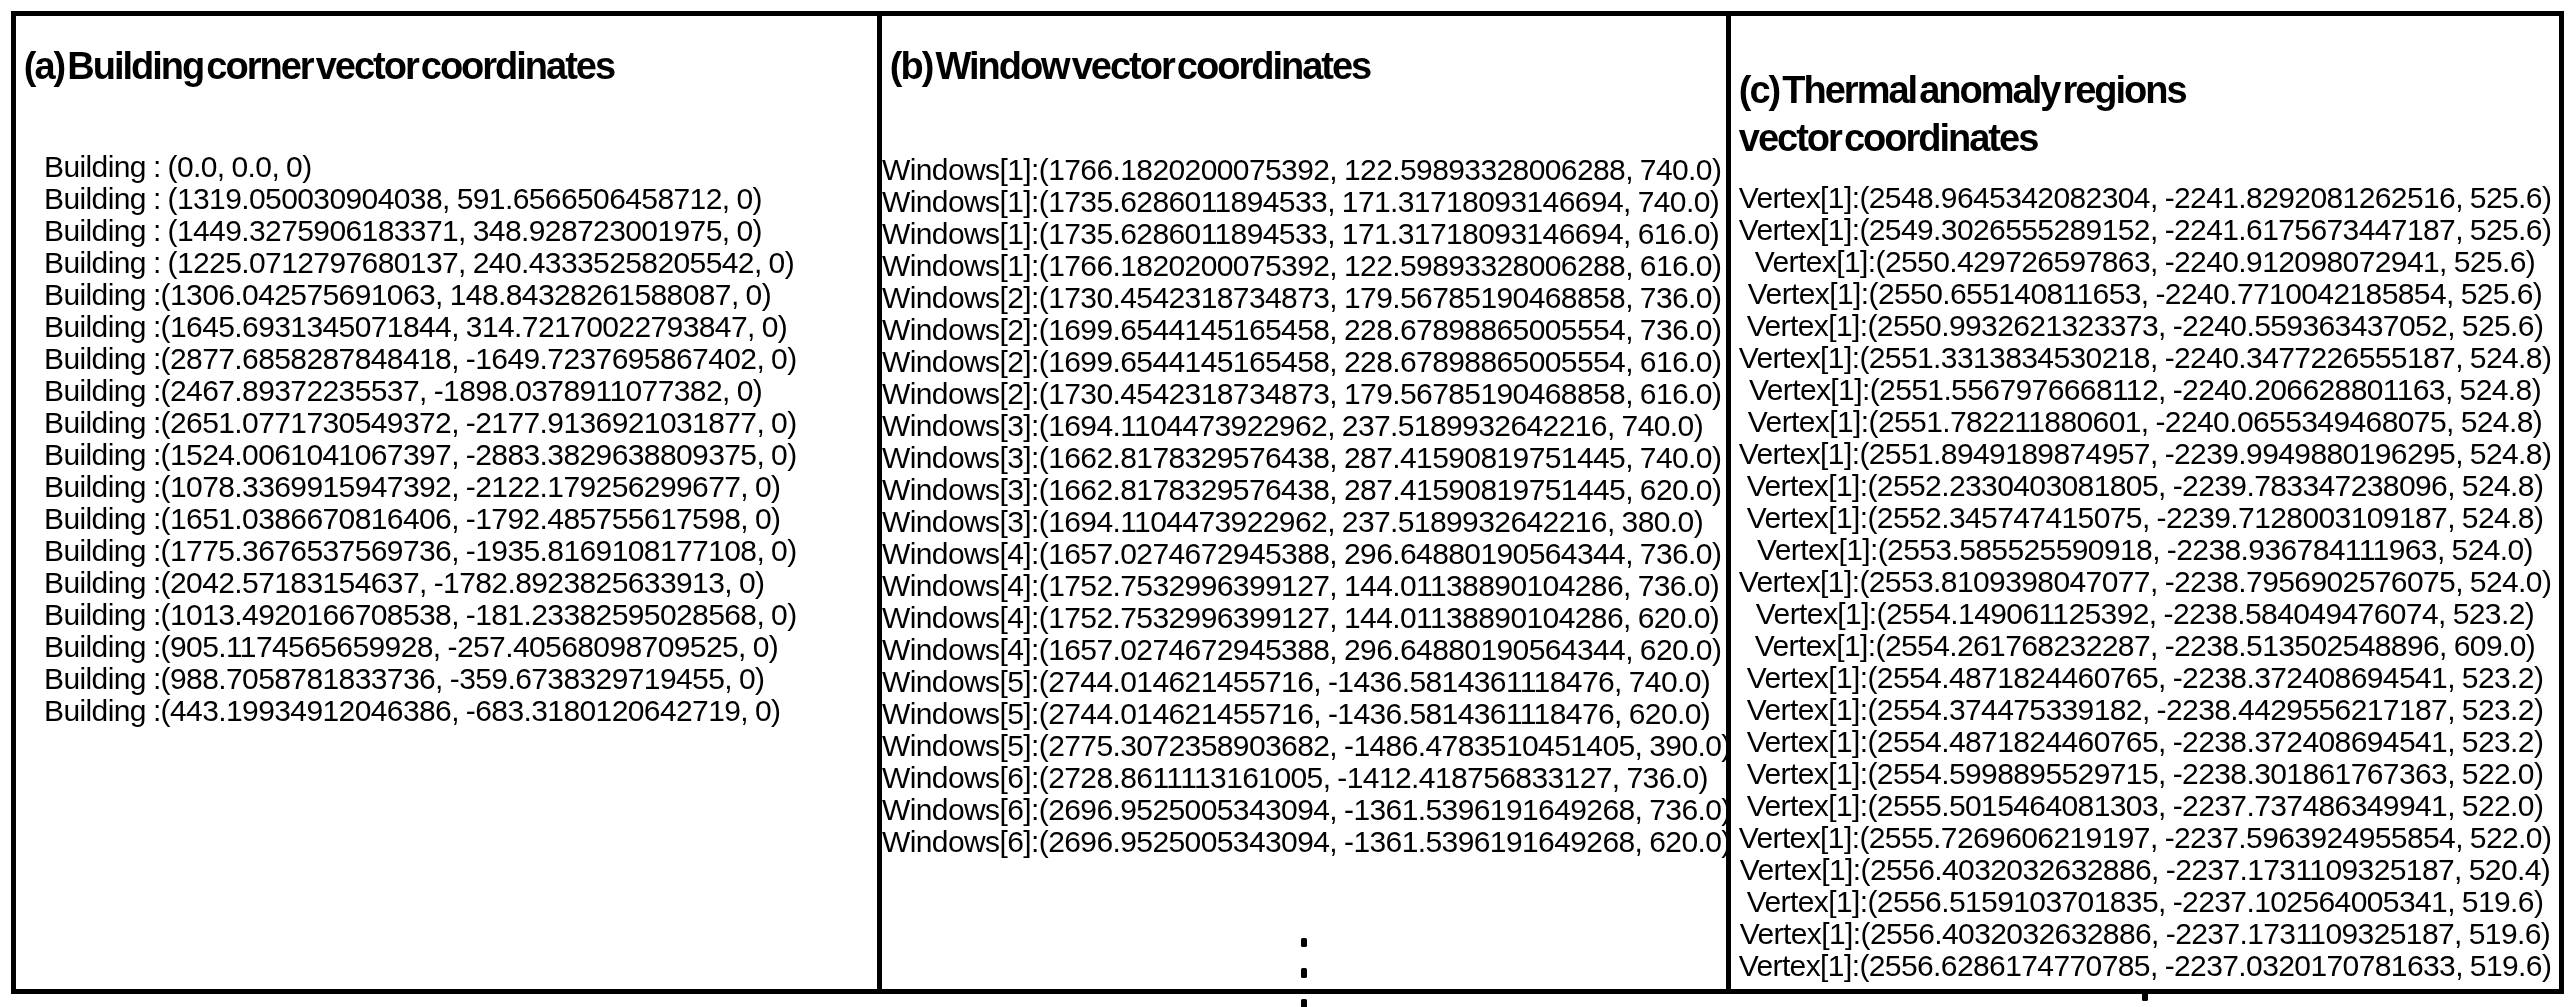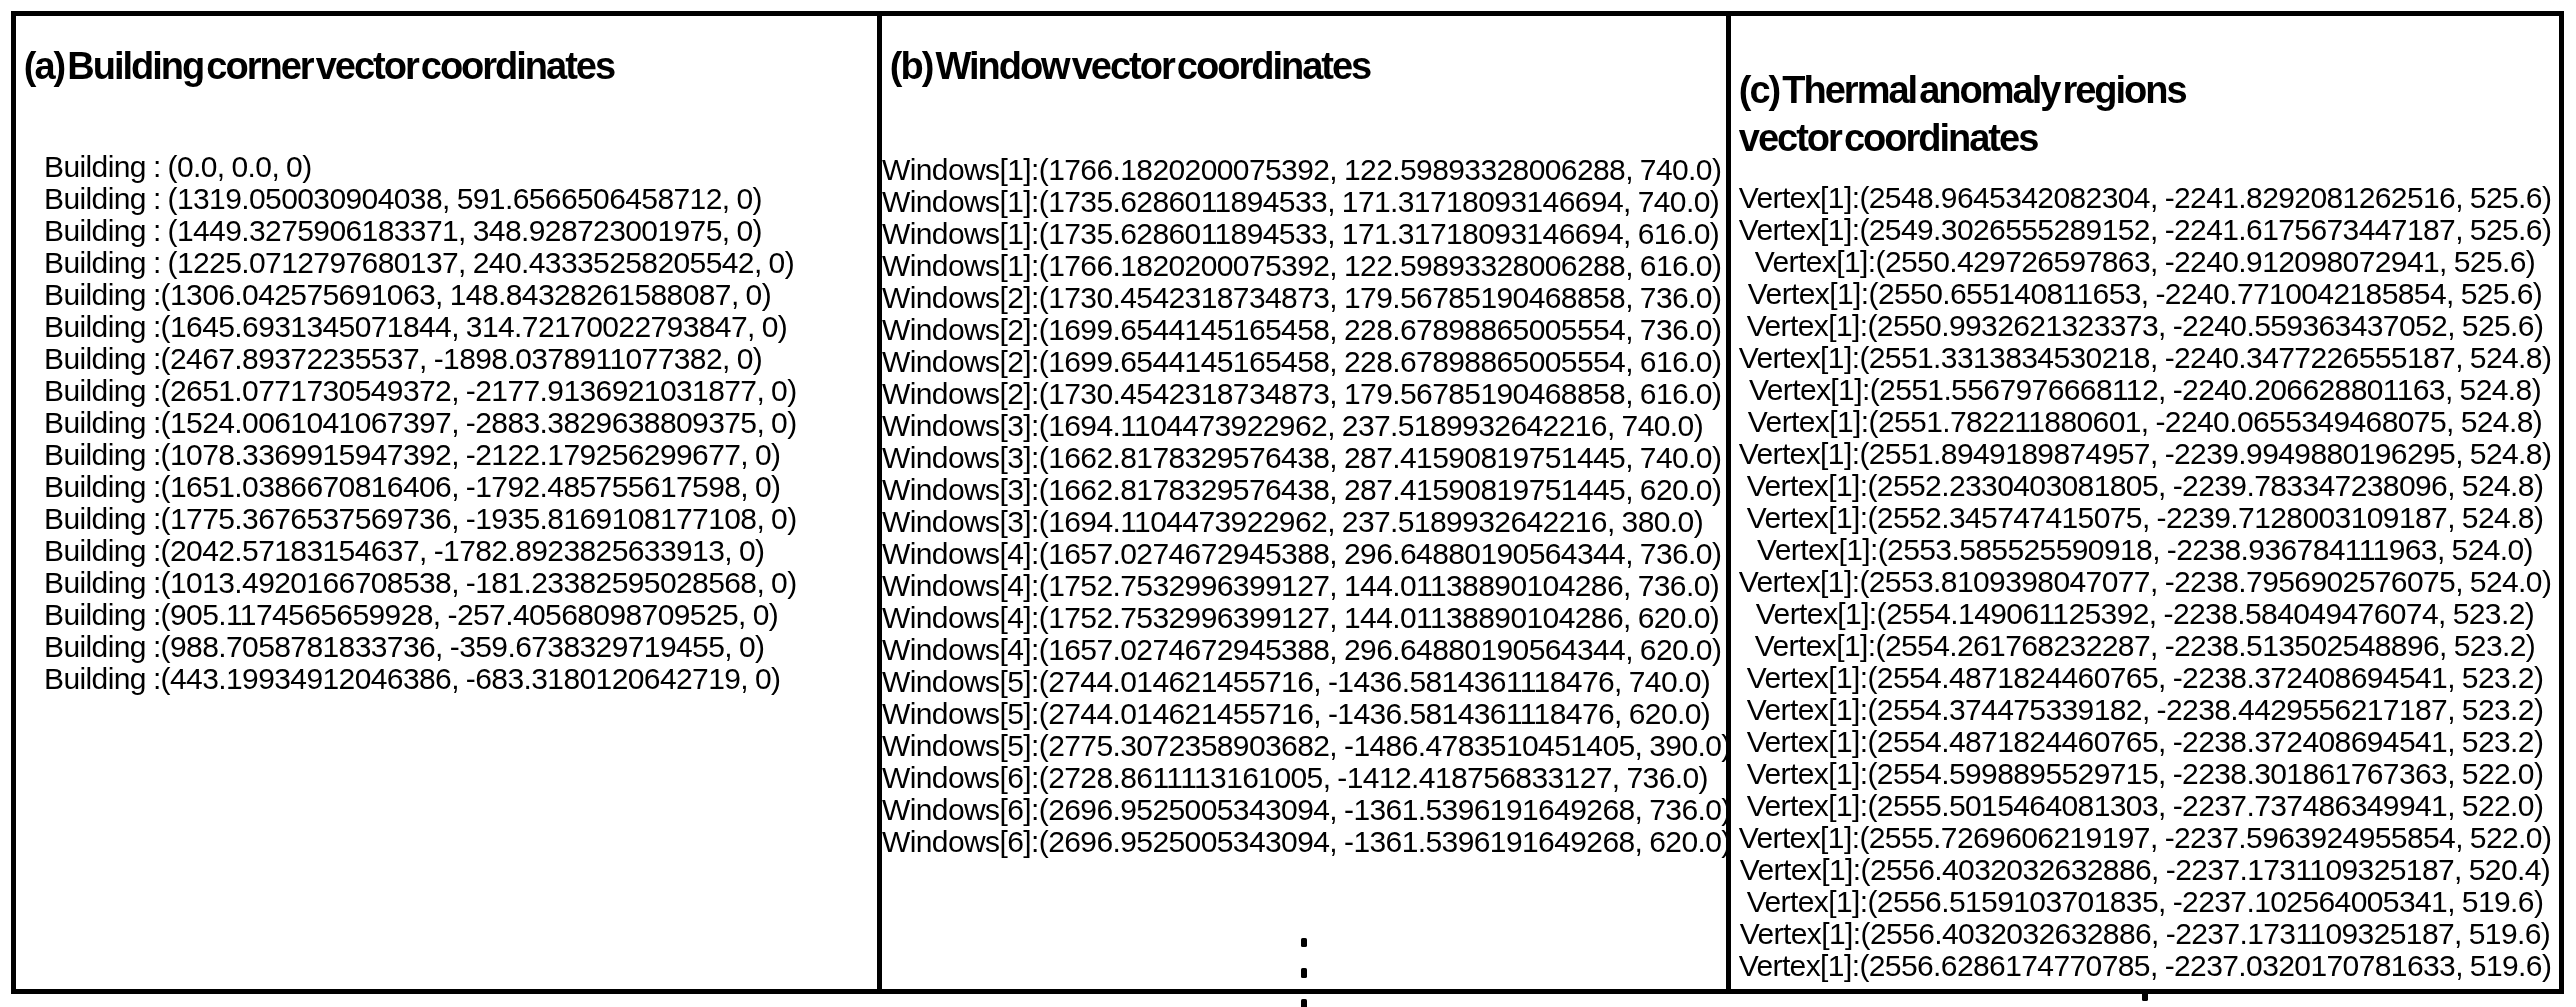--- a/index.html
+++ b/index.html
@@ -88,20 +88,21 @@
 
     <section class="panel panel-a">
       <h2 class="panel-title">(a) Building corner vector coordinates</h2>
       <div class="lines">
           <div class="line">Building : (0.0, 0.0, 0)</div>
           <div class="line">Building : (1319.050030904038, 591.6566506458712, 0)</div>
           <div class="line">Building : (1449.3275906183371, 348.928723001975, 0)</div>
           <div class="line">Building : (1225.0712797680137, 240.43335258205542, 0)</div>
           <div class="line">Building :(1306.042575691063, 148.84328261588087, 0)</div>
           <div class="line">Building :(1645.6931345071844, 314.72170022793847, 0)</div>
+          <div class="line">Building :(2877.6858287848418, -1649.7237695867402, 0)</div>
           <div class="line">Building :(2467.89372235537, -1898.0378911077382, 0)</div>
           <div class="line">Building :(2651.0771730549372, -2177.9136921031877, 0)</div>
           <div class="line">Building :(1524.0061041067397, -2883.3829638809375, 0)</div>
           <div class="line">Building :(1078.3369915947392, -2122.179256299677, 0)</div>
           <div class="line">Building :(1651.0386670816406, -1792.485755617598, 0)</div>
           <div class="line">Building :(1775.3676537569736, -1935.8169108177108, 0)</div>
           <div class="line">Building :(2042.57183154637, -1782.8923825633913, 0)</div>
           <div class="line">Building :(1013.4920166708538, -181.23382595028568, 0)</div>
           <div class="line">Building :(905.1174565659928, -257.40568098709525, 0)</div>
           <div class="line">Building :(988.7058781833736, -359.6738329719455, 0)</div>
@@ -154,21 +155,21 @@
           <div class="line">Vertex[1]:(2550.9932621323373, -2240.559363437052, 525.6)</div>
           <div class="line">Vertex[1]:(2551.3313834530218, -2240.3477226555187, 524.8)</div>
           <div class="line">Vertex[1]:(2551.5567976668112, -2240.206628801163, 524.8)</div>
           <div class="line">Vertex[1]:(2551.782211880601, -2240.0655349468075, 524.8)</div>
           <div class="line">Vertex[1]:(2551.8949189874957, -2239.9949880196295, 524.8)</div>
           <div class="line">Vertex[1]:(2552.2330403081805, -2239.783347238096, 524.8)</div>
           <div class="line">Vertex[1]:(2552.345747415075, -2239.7128003109187, 524.8)</div>
           <div class="line">Vertex[1]:(2553.585525590918, -2238.936784111963, 524.0)</div>
           <div class="line">Vertex[1]:(2553.8109398047077, -2238.7956902576075, 524.0)</div>
           <div class="line">Vertex[1]:(2554.149061125392, -2238.584049476074, 523.2)</div>
-          <div class="line">Vertex[1]:(2554.261768232287, -2238.513502548896, 523.2)</div>
+          <div class="line">Vertex[1]:(2554.261768232287, -2238.513502548896, 609.0)</div>
           <div class="line">Vertex[1]:(2554.4871824460765, -2238.372408694541, 523.2)</div>
           <div class="line">Vertex[1]:(2554.374475339182, -2238.4429556217187, 523.2)</div>
           <div class="line">Vertex[1]:(2554.4871824460765, -2238.372408694541, 523.2)</div>
           <div class="line">Vertex[1]:(2554.5998895529715, -2238.301861767363, 522.0)</div>
           <div class="line">Vertex[1]:(2555.5015464081303, -2237.737486349941, 522.0)</div>
           <div class="line">Vertex[1]:(2555.7269606219197, -2237.5963924955854, 522.0)</div>
           <div class="line">Vertex[1]:(2556.4032032632886, -2237.1731109325187, 520.4)</div>
           <div class="line">Vertex[1]:(2556.5159103701835, -2237.102564005341, 519.6)</div>
           <div class="line">Vertex[1]:(2556.4032032632886, -2237.1731109325187, 519.6)</div>
           <div class="line">Vertex[1]:(2556.6286174770785, -2237.0320170781633, 519.6)</div>

